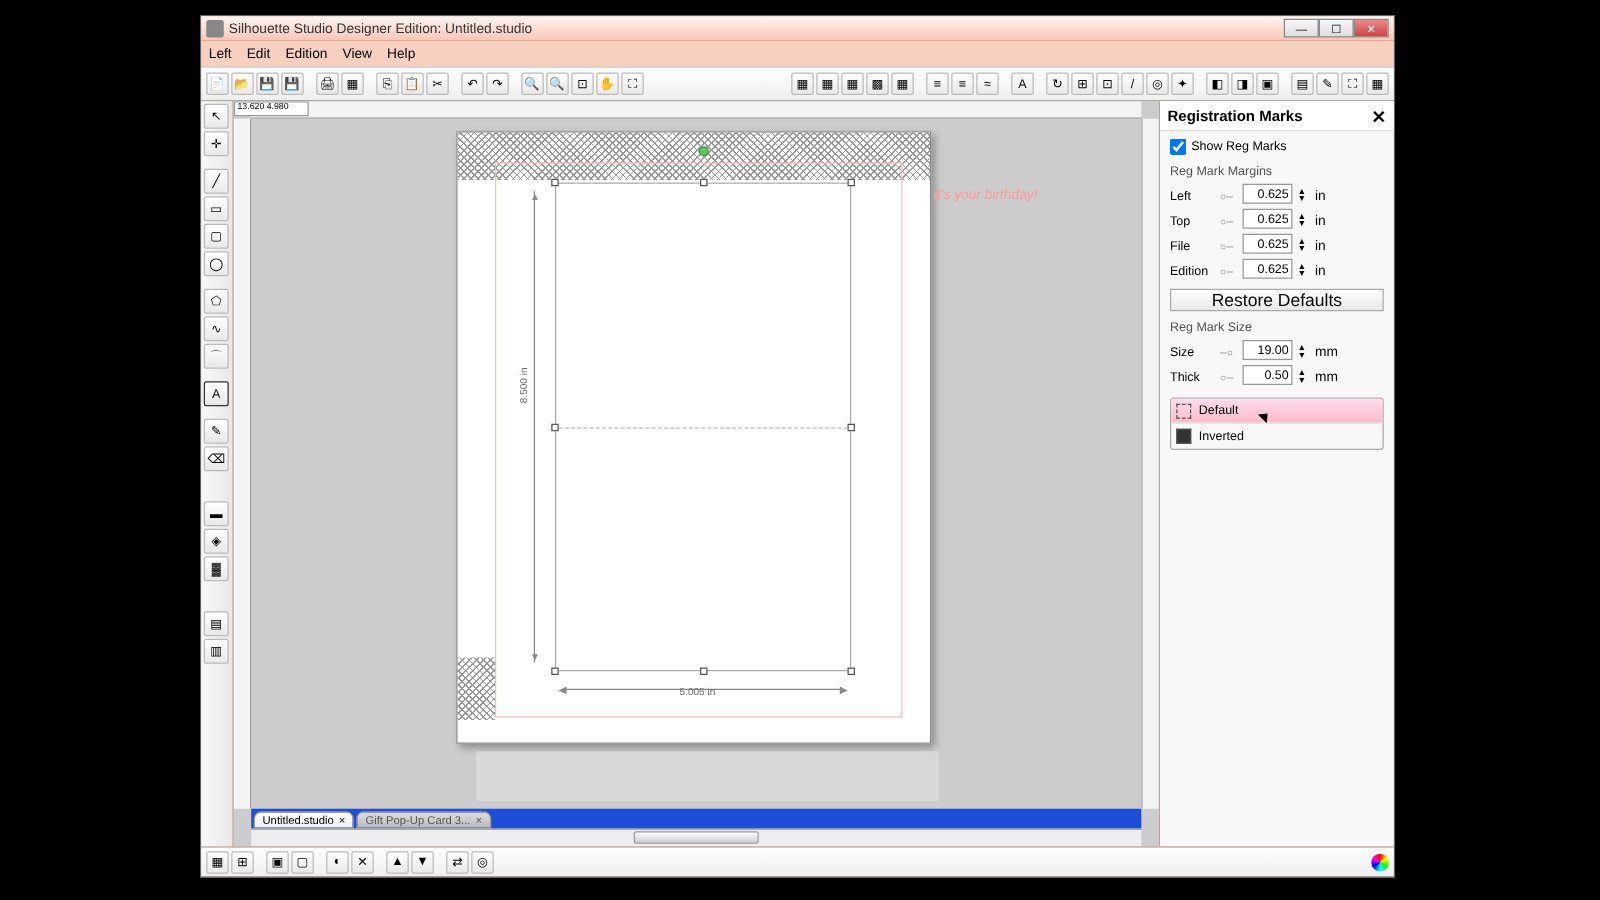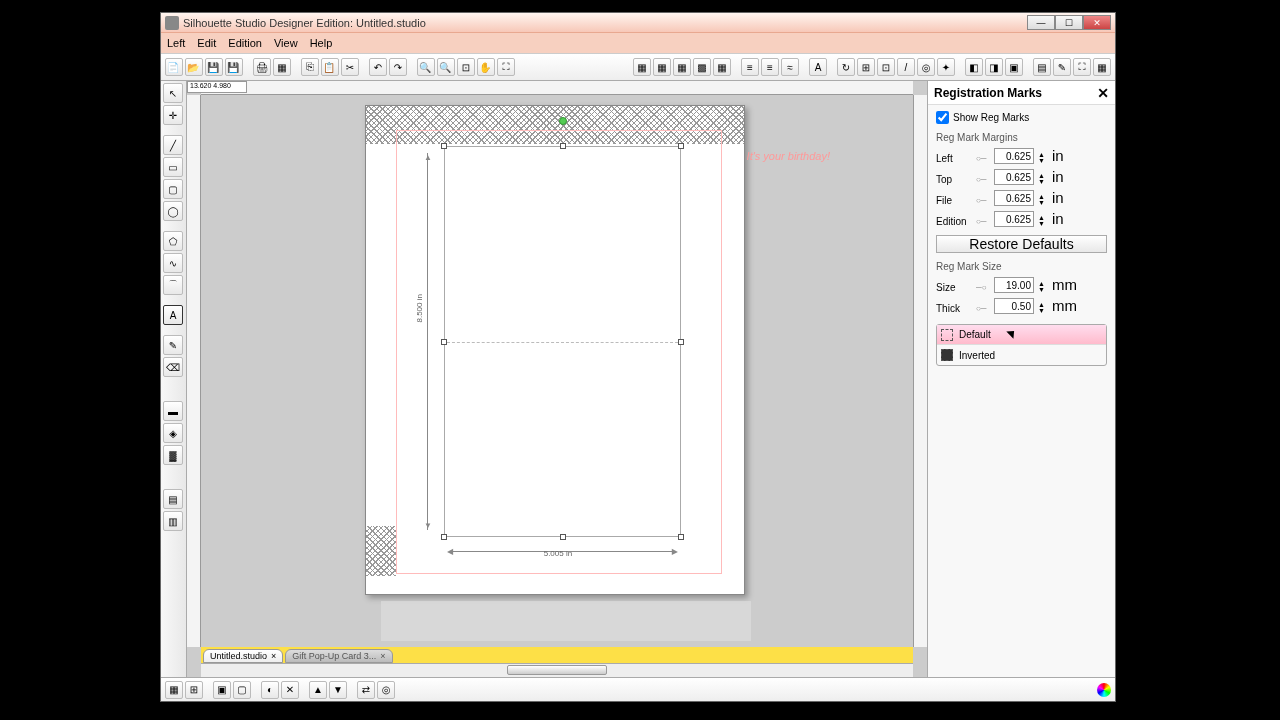--- a/index.html
+++ b/index.html
@@ -29,38 +29,38 @@
 .page { position: absolute; left: 164px; top: 10px; width: 380px; height: 490px; background: #fff; border: 1px solid #888; box-shadow: 3px 3px 6px rgba(0,0,0,0.3); }
 .hatch { background-image: repeating-linear-gradient(45deg,#999 0,#999 1px,transparent 1px,transparent 4px), repeating-linear-gradient(-45deg,#999 0,#999 1px,transparent 1px,transparent 4px); }
 .hatch-top { position: absolute; top: 0; left: 0; right: 0; height: 38px; }
 .hatch-left { position: absolute; top: 420px; left: 0; width: 30px; height: 50px; }
 .inner-rect { position: absolute; top: 24px; left: 30px; width: 326px; height: 444px; border: 1px solid #fbb; }
 .selected-rect { position: absolute; top: 40px; left: 78px; width: 237px; height: 391px; border: 1px solid #aaa; }
 .sel-handle { position: absolute; width: 6px; height: 6px; background: #fff; border: 1px solid #555; }
 .rot-handle { position: absolute; width: 8px; height: 8px; background: #5c5; border-radius: 50%; border: 1px solid #393; }
 .dim-label { position: absolute; font-size: 8px; color: #666; }
 .watermark { position: absolute; right: -150px; top: 3px; color: #f99; font-size: 11px; font-style: italic; }
-.tabs-bar { position: absolute; bottom: 14px; left: 14px; right: 14px; height: 16px; background: #fde047; display: flex; align-items: flex-end; }
+.tabs-bar { position: absolute; bottom: 14px; left: 14px; right: 14px; height: 16px; background: #1d4ed8; display: flex; align-items: flex-end; }
 .tab { height: 14px; background: linear-gradient(#fff,#eee); border: 1px solid #999; border-radius: 6px 6px 0 0; padding: 0 6px; font-size: 9px; display: flex; align-items: center; gap: 4px; margin-left: 2px; }
 .tab.inactive { background: linear-gradient(#ddd,#bbb); color: #555; }
 .tab .x { font-size: 9px; cursor: pointer; }
 .hscroll { position: absolute; bottom: 0; left: 14px; right: 14px; height: 14px; background: #eee; border-top: 1px solid #aaa; }
 .hscroll-thumb { position: absolute; left: 43%; width: 14%; height: 10px; top: 1px; background: linear-gradient(#fff,#ccc); border: 1px solid #999; border-radius: 2px; }
 .right-panel { width: 188px; background: #f8f8f8; border-left: 1px solid #aaa; display: flex; flex-direction: column; font-size: 11px; }
 .panel-header { height: 24px; display: flex; align-items: center; justify-content: space-between; padding: 0 6px; font-weight: bold; font-size: 12px; background: #fff; border-bottom: 1px solid #ddd; }
 .panel-header .x { cursor: pointer; font-size: 14px; }
 .panel-body { padding: 6px 8px; display: flex; flex-direction: column; gap: 4px; }
 .chk-row { display: flex; align-items: center; gap: 4px; font-size: 10px; }
 .section-label { font-size: 10px; color: #555; margin-top: 4px; }
 .field-row { display: flex; align-items: flex-end; gap: 4px; font-size: 10px; }
 .field-row label { width: 36px; }
 .field-row .slider { width: 14px; height: 10px; font-size: 8px; color: #888; }
 .field-row input { width: 40px; height: 16px; font-size: 10px; text-align: right; padding-right: 2px; border: 1px solid #999; }
 .field-row .spinner { width: 10px; font-size: 7px; line-height: 6px; display: flex; flex-direction: column; }
-.field-row .unit { width: 20px; font-size: 15px; }
+.field-row .unit { width: 20px; font-size: 11px; }
 .btn-wide { height: 18px; background: linear-gradient(#fff,#e8e8e8); border: 1px solid #aaa; font-size: 14px; cursor: pointer; margin-top: 4px; }
 .style-list { border: 1px solid #aaa; border-radius: 3px; margin-top: 6px; }
 .style-item { height: 20px; display: flex; align-items: center; gap: 6px; padding: 0 4px; font-size: 10px; border-bottom: 1px solid #ddd; cursor: pointer; }
 .style-item:last-child { border-bottom: none; }
 .style-item.selected { background: linear-gradient(#fde,#fbc); }
 .style-icon { width: 12px; height: 12px; border: 1px dashed #555; }
 .bottom-bar { height: 24px; background: linear-gradient(#fff,#eee); border-top: 1px solid #aaa; display: flex; align-items: center; padding: 0 4px; gap: 2px; }
 .bottom-bar .spacer { flex: 1; }
 .color-wheel { width: 14px; height: 14px; border-radius: 50%; background: conic-gradient(red,yellow,lime,cyan,blue,magenta,red); }
 .cursor-img { position: absolute; width: 12px; height: 16px; pointer-events: none; z-index: 999; }

